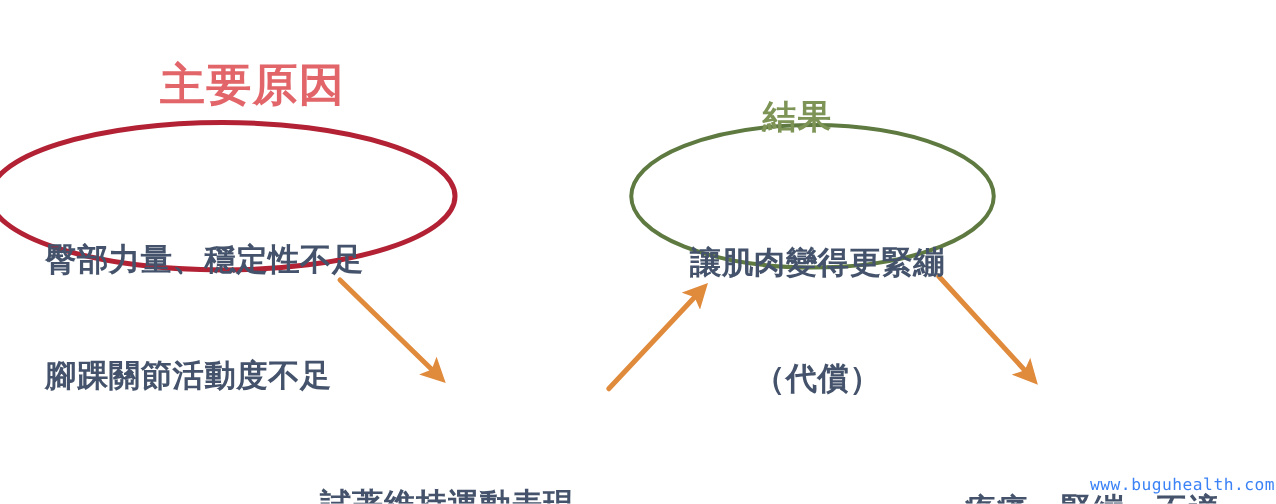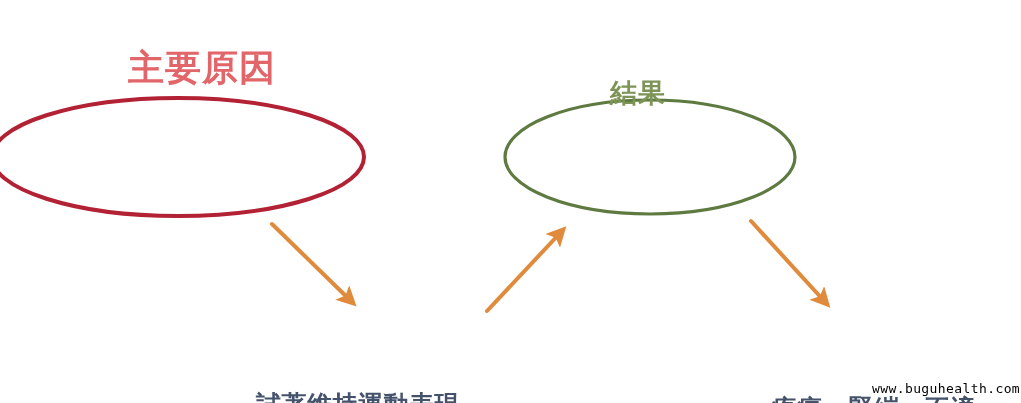--- a/index.html
+++ b/index.html
@@ -83,21 +83,21 @@
     font-size: 25px;
     line-height: 31px;
     text-align: left;
   }
   #watermark {
     position: absolute;
     left: 872px;
     top: 381px;
     font-family: "DejaVu Sans Mono", "Liberation Mono", monospace;
     font-size: 13px;
-    color: #000000;
+    color: #3b82f6;
     letter-spacing: 0.4px;
     white-space: pre;
   }
   .tline { display: block; }
 </style>
 </head>
 <body>
 
 <div id="canvas">
 
@@ -116,21 +116,29 @@
 
     <line x1="487" y1="311" x2="562" y2="231" stroke="#e08a3c" stroke-width="4" stroke-linecap="round" marker-end="url(#arrowhead)"></line>
 
     <line x1="751" y1="221" x2="826" y2="303" stroke="#e08a3c" stroke-width="4" stroke-linecap="round" marker-end="url(#arrowhead)"></line>
   </svg>
 
   <div class="heading" id="heading-cause">主要原因</div>
 
   <div class="heading" id="heading-result">結果</div>
 
+  <div class="node-text" id="cause-body">
+    <span class="tline">臀部力量、穩定性不足</span>
+    <span class="tline">腳踝關節活動度不足</span>
+  </div>
 
+  <div class="node-text" id="result-body">
+    <span class="tline">讓肌肉變得更緊繃</span>
+    <span class="tline">（代償）</span>
+  </div>
 
   <div class="node-text" id="effort-body">
     <span class="tline">試著維持運動表現</span>
     
   </div>
 
   <div class="node-text" id="symptom-body">
     <span class="tline">疼痛、緊繃、不適</span>
   </div>
 

